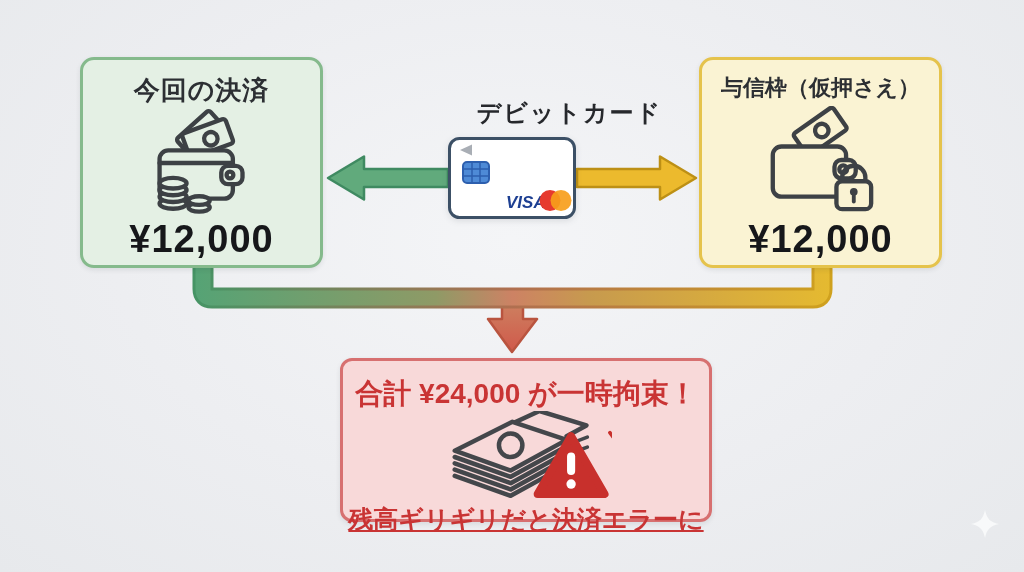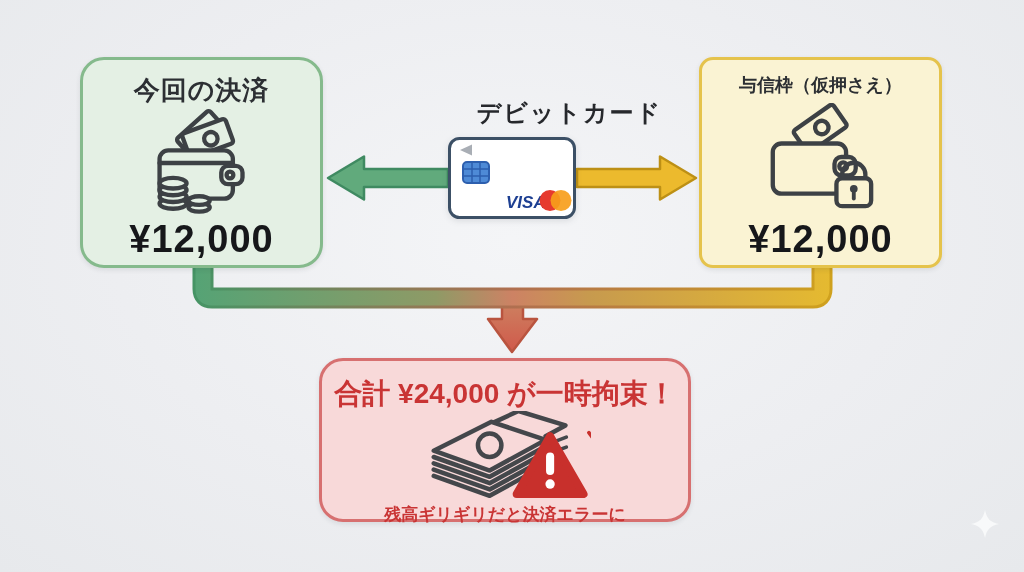--- a/index.html
+++ b/index.html
@@ -7,29 +7,29 @@
   .canvas{
     position:relative;width:1024px;height:572px;overflow:hidden;
     background:radial-gradient(ellipse at 50% 42%, #f4f5f7 0%, #edeef1 55%, #e7e9ec 100%);
   }
   svg{display:block;}
   .overlay{position:absolute;left:0;top:0;pointer-events:none;}
   .box{
     position:absolute;box-sizing:border-box;display:flex;flex-direction:column;align-items:center;
     box-shadow:0 2px 5px rgba(40,50,60,.10);
   }
-  .green-box{left:80px;top:57px;width:243px;height:211px;background:#e4f0e4;border:3px solid #85ba8c;border-radius:24px;}
+  .green-box{left:80px;top:57px;width:243px;height:211px;background:#e4f0e4;border:3px solid #85ba8c;border-radius:14px;}
   .yellow-box{left:699px;top:57px;width:243px;height:211px;background:#faf3d3;border:3px solid #e5c34c;border-radius:14px;}
-  .red-box{left:319px;top:358px;width:372px;height:164px;background:#f8d9d9;border:3px solid #d77070;border-radius:24px;}
+  .red-box{left:340px;top:358px;width:372px;height:164px;background:#f8d9d9;border:3px solid #d77070;border-radius:12px;}
   .box-title{margin-top:13px;font-size:26px;font-weight:bold;color:#2c2f33;letter-spacing:1px;white-space:nowrap;}
-  .yellow-box .box-title{font-size:18px;letter-spacing:0;}
+  .yellow-box .box-title{font-size:22px;letter-spacing:0;}
   .icon-area{flex:1;display:flex;align-items:center;justify-content:center;margin-top:-2px;}
   .amount{font-size:38px;font-weight:bold;color:#16171a;letter-spacing:1px;margin-bottom:4px;}
   .alert-title{margin-top:14px;font-size:28px;font-weight:bold;color:#c93434;white-space:nowrap;}
-  .alert-subtitle{margin-bottom:4px;font-size:17px;font-weight:bold;color:#c93434;white-space:nowrap;}
+  .alert-subtitle{margin-bottom:4px;font-size:25px;font-weight:bold;color:#c93434;white-space:nowrap;text-decoration:underline;}
   .card-label{
     position:absolute;left:362px;top:97px;width:300px;text-align:right;
     font-size:24px;font-weight:bold;color:#26282c;letter-spacing:2px;
   }
   .card-svg{position:absolute;left:448px;top:137px;filter:drop-shadow(0 2px 3px rgba(40,50,60,.12));}
 </style>
 </head>
 <body>
 
 <div class="canvas">

